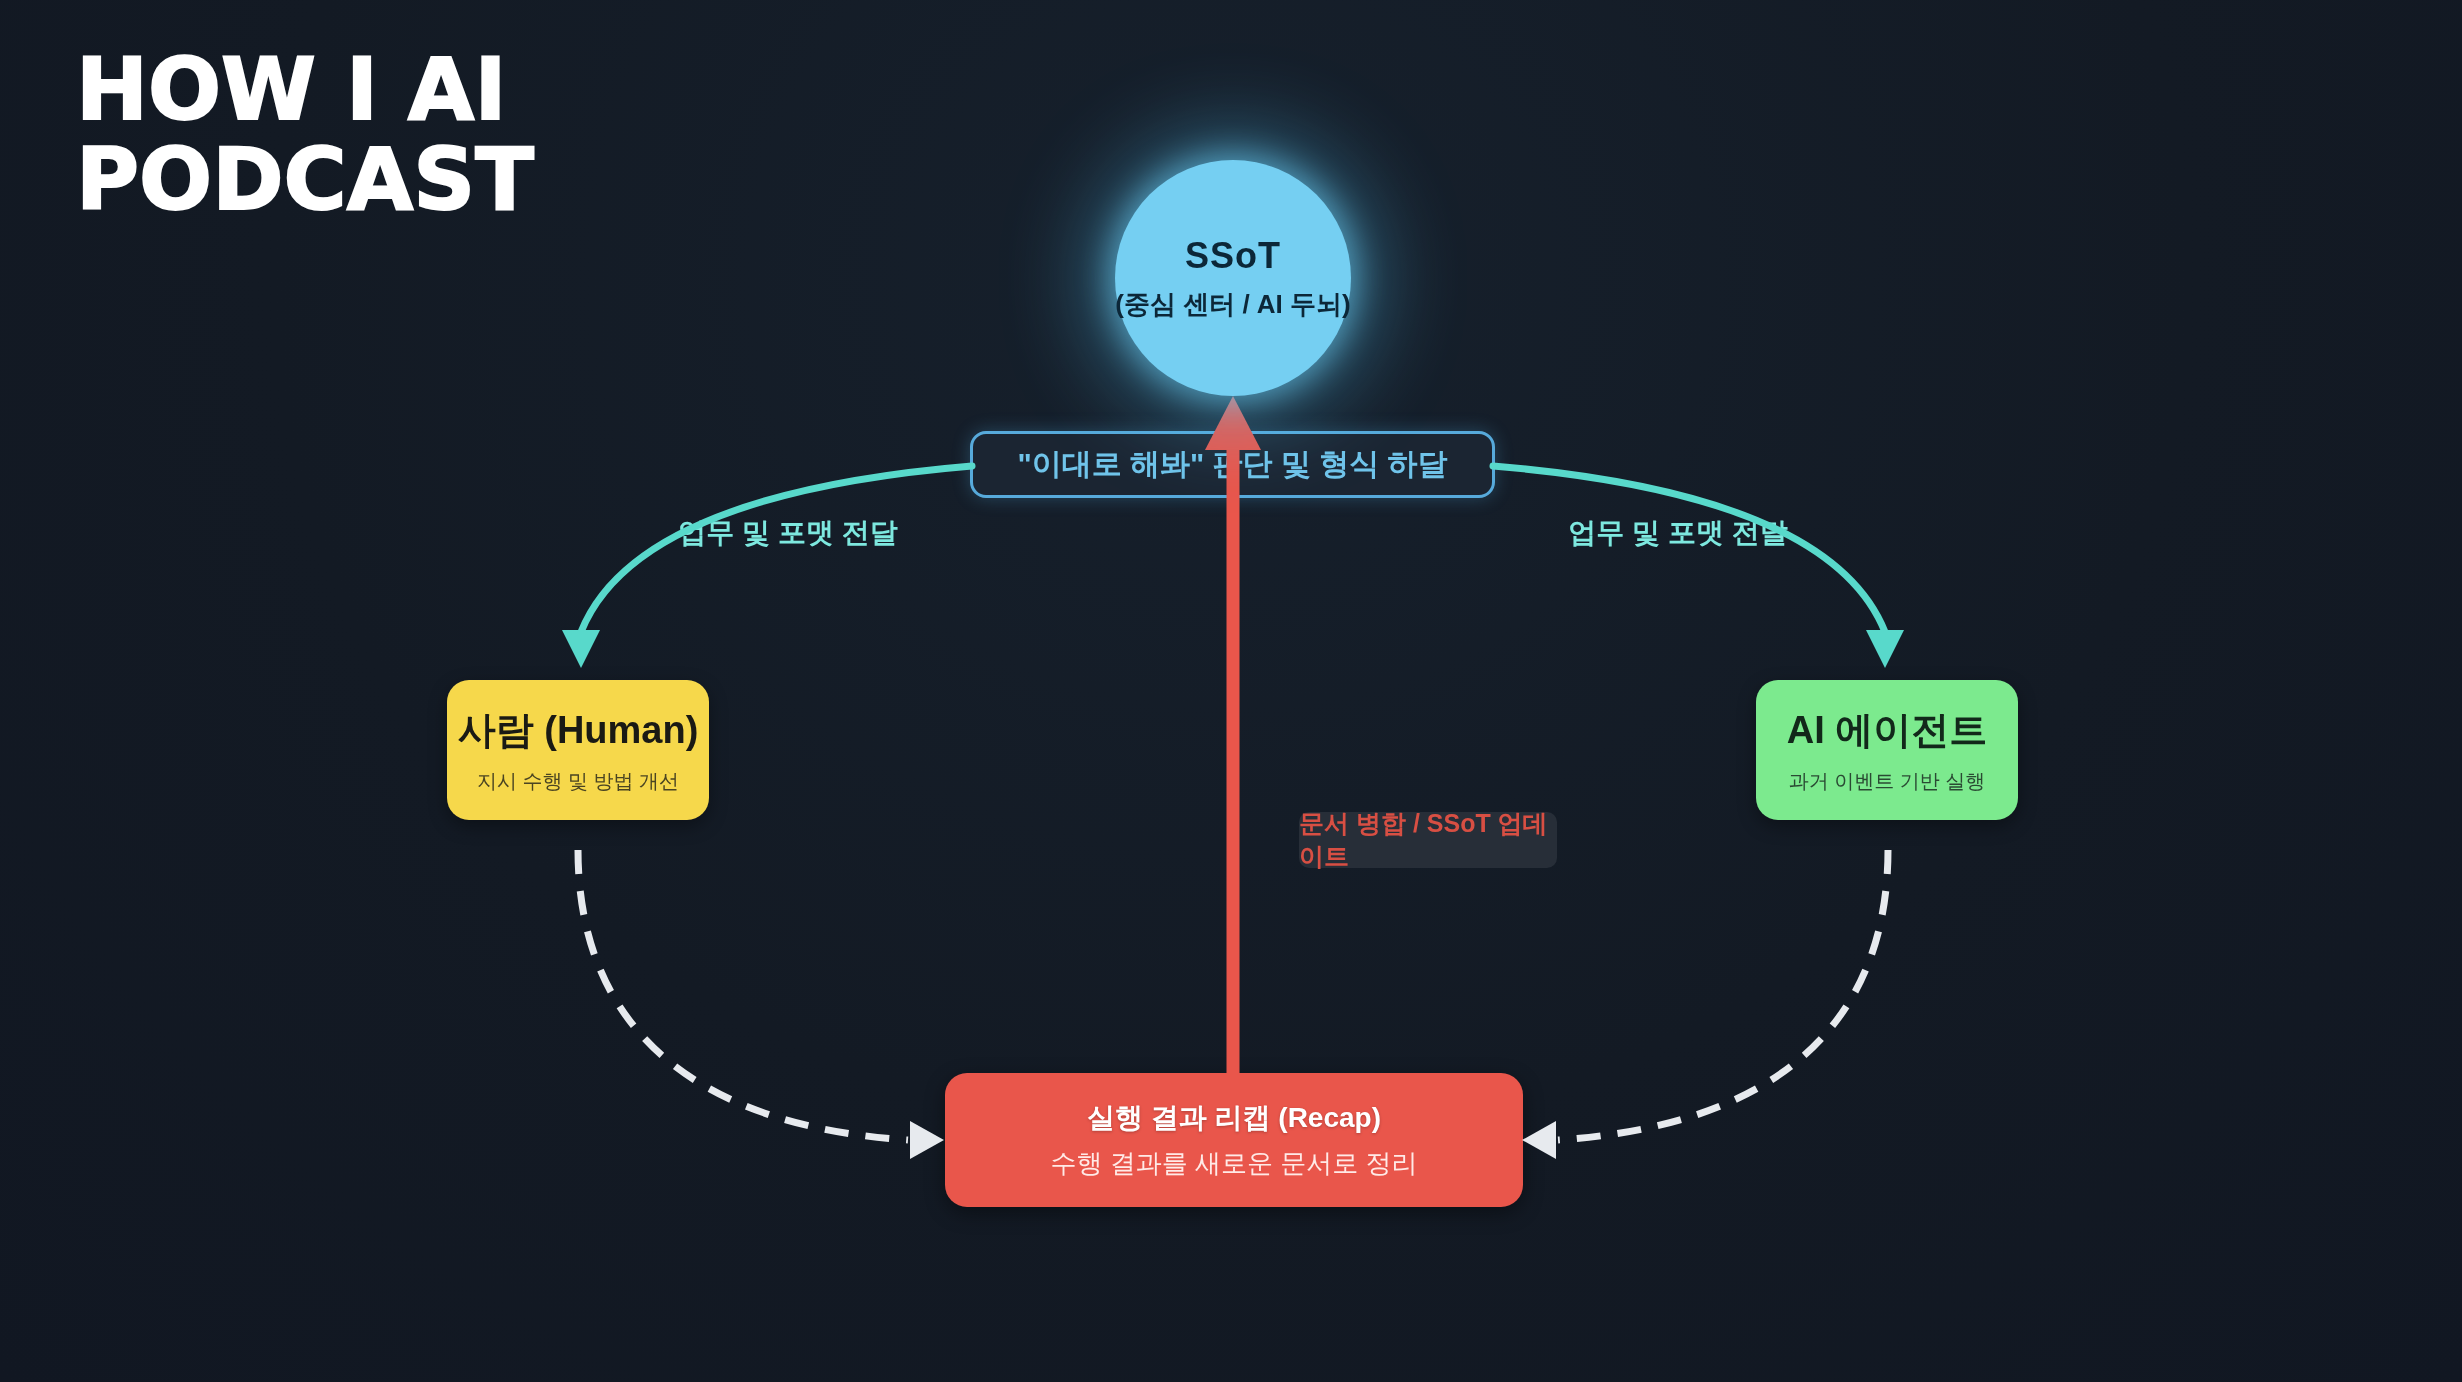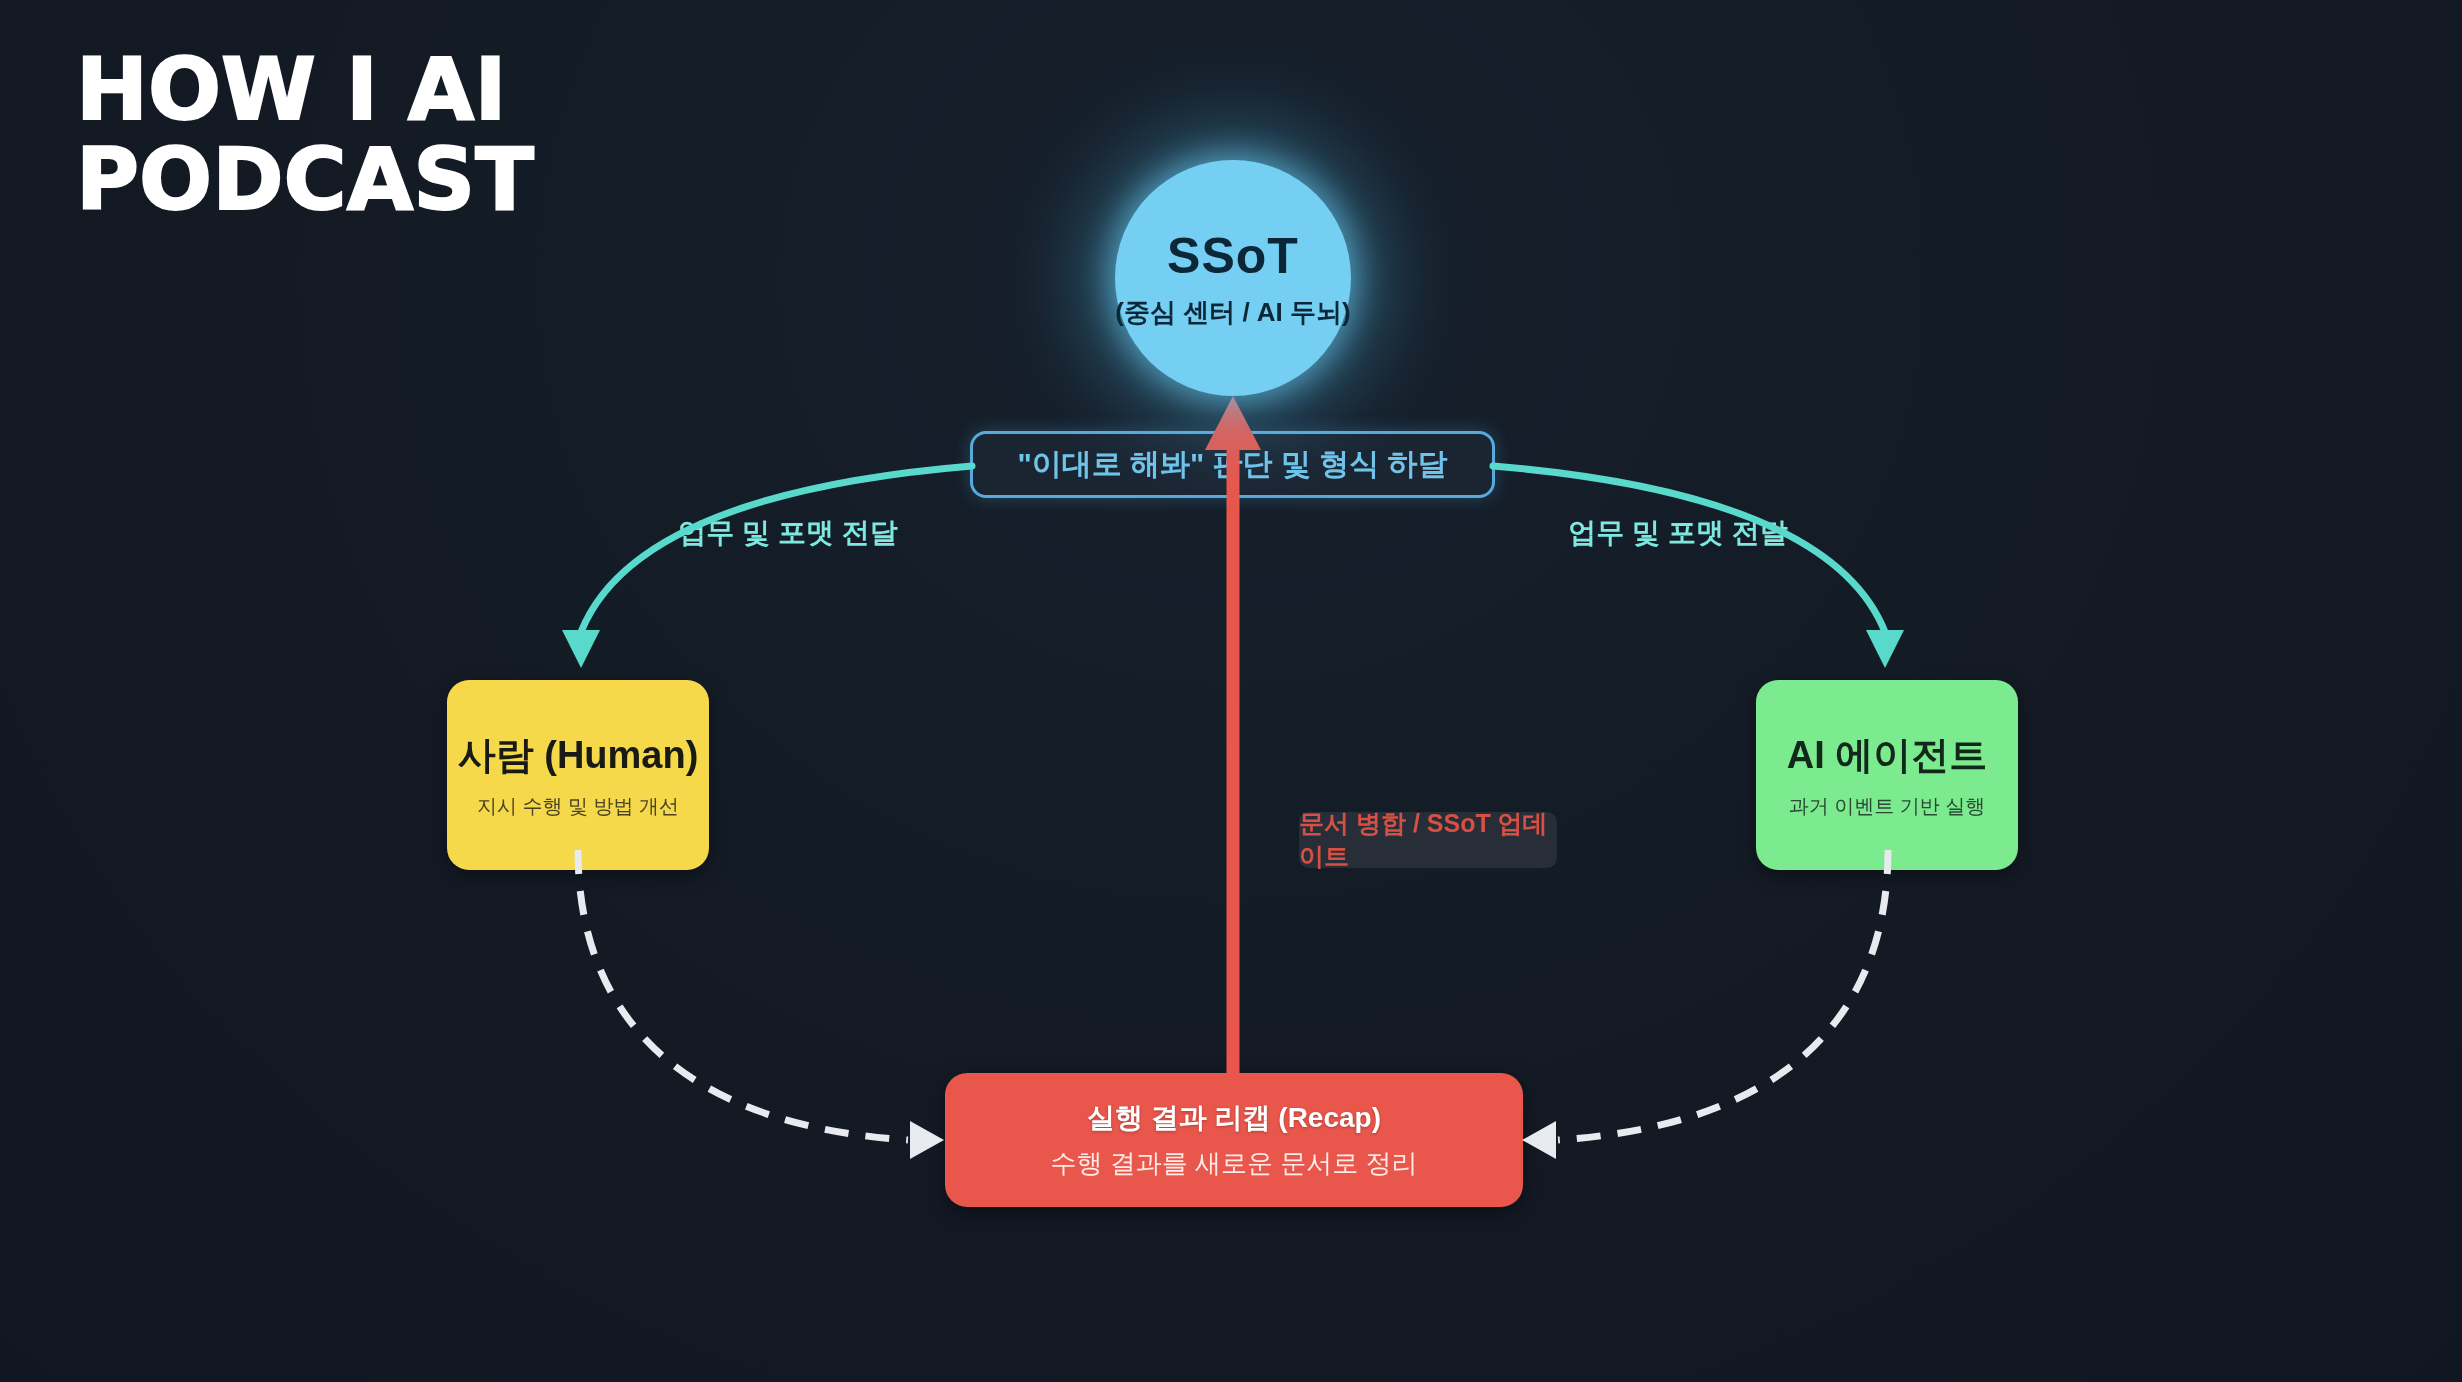--- a/index.html
+++ b/index.html
@@ -17,40 +17,40 @@
     -webkit-text-stroke:2px #fff;
   }
   
   .ssot-circle{
     position:absolute;left:1115px;top:160px;width:236px;height:236px;border-radius:50%;
     background:#75cff2;
     box-shadow:0 0 90px 22px rgba(86,198,245,0.45), 0 0 30px 6px rgba(120,215,250,0.55);
     display:flex;flex-direction:column;align-items:center;justify-content:center;
     text-align:center;
   }
-  .ssot-title{font-size:50px;font-weight:800;color:#0c2738;letter-spacing:1px;}
+  .ssot-title{font-size:36px;font-weight:800;color:#0c2738;letter-spacing:1px;}
   .ssot-sub{font-size:26px;font-weight:700;color:#0c2738;margin-top:10px;}
   
   .directive-box{
     position:absolute;left:970px;top:431px;width:525px;height:67px;box-sizing:border-box;
     border:3px solid #57aadb;border-radius:16px;background:#1b2532;
     box-shadow:0 0 18px rgba(80,170,220,0.30);
     display:flex;align-items:center;justify-content:center;
   }
   .directive-box span{font-size:30px;font-weight:700;color:#70c4ea;}
   
   .arc-label{
     position:absolute;top:514px;width:300px;text-align:center;
     font-size:28px;font-weight:700;color:#7de8df;
   }
   .arc-label.left{left:638px;}
   .arc-label.right{left:1528px;}
   
   .entity{
-    position:absolute;width:262px;height:190px;border-radius:22px;box-sizing:border-box;
+    position:absolute;width:262px;height:140px;border-radius:22px;box-sizing:border-box;
     display:flex;flex-direction:column;align-items:center;justify-content:center;text-align:center;
   }
   .entity .title{font-size:38px;font-weight:800;}
   .entity .sub{font-size:20px;margin-top:12px;}
   .human-box{left:447px;top:680px;background:#f6d84b;box-shadow:0 6px 18px rgba(0,0,0,0.35);}
   .human-box .title{color:#1a1a14;}
   .human-box .sub{color:#4a4422;}
   .agent-box{left:1756px;top:680px;background:#7cea8e;box-shadow:0 6px 18px rgba(0,0,0,0.35);text-align:center;}
   .agent-box .title{color:#12281a;}
   .agent-box .sub{color:#2a4a33;}

